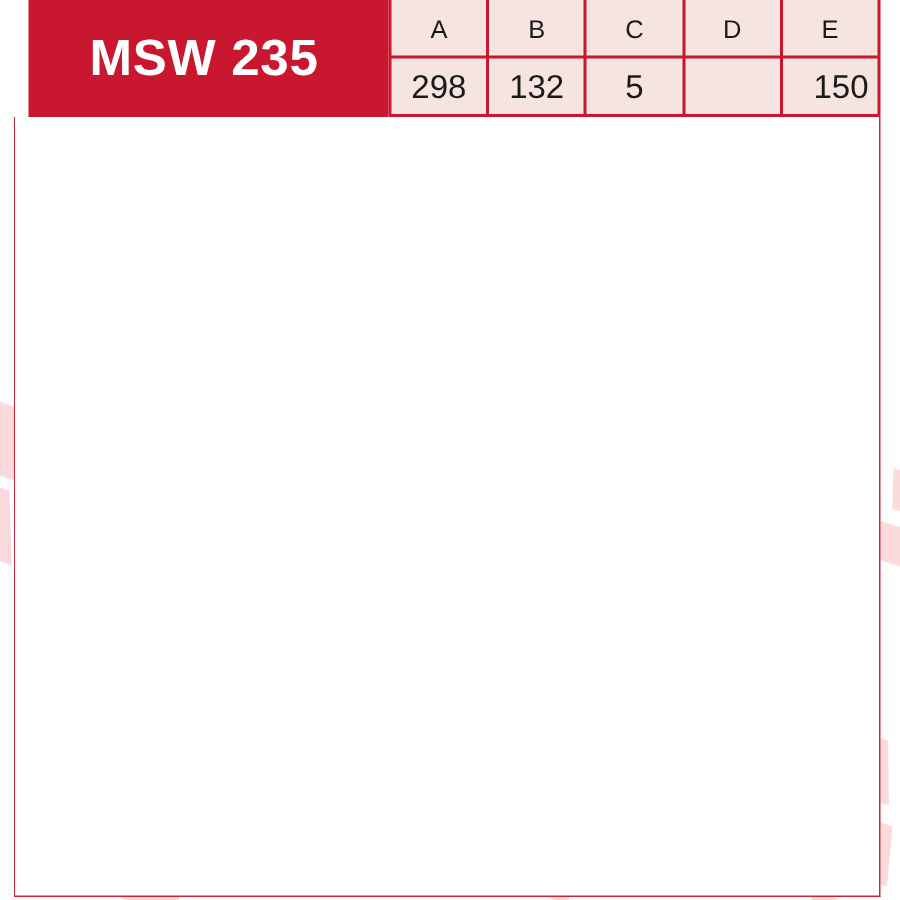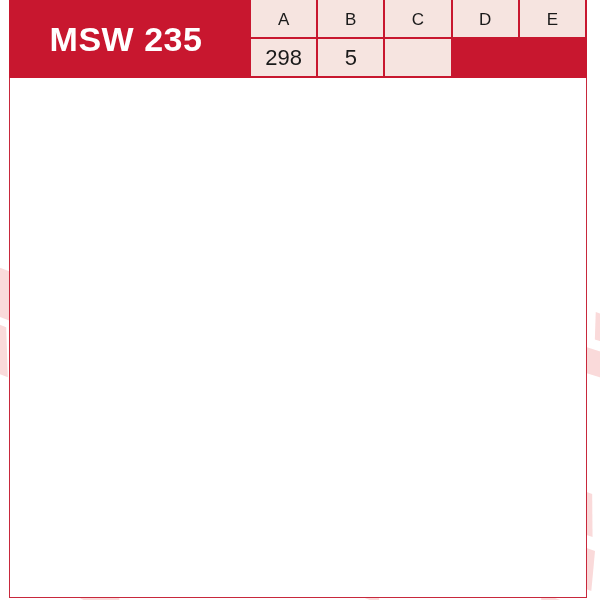--- a/index.html
+++ b/index.html
@@ -34,20 +34,21 @@
       display: flex;
     }
     .title-block {
       width: 240px;
       height: 78px;
       background: #c8172f;
       display: flex;
       align-items: center;
       justify-content: center;
       box-sizing: border-box;
+      margin-left: 10px;
     }
     .title-text {
       color: #ffffff;
       font-weight: bold;
       font-size: 34px;
       letter-spacing: 0.5px;
       margin-left: -6px;
     }
     .spec-table {
       flex: 1;
@@ -267,16 +268,18 @@
   <div class="title-block">
     <span class="title-text">MSW 235</span>
   </div>
   <div class="spec-table">
     <div class="spec-cell spec-label">A</div>
     <div class="spec-cell spec-label">B</div>
     <div class="spec-cell spec-label">C</div>
     <div class="spec-cell spec-label">D</div>
     <div class="spec-cell spec-label">E</div>
     <div class="spec-cell spec-value">298</div>
+    <div class="spec-cell spec-value">132</div>
     <div class="spec-cell spec-value">5</div>
     <div class="spec-cell spec-value"></div>
+    <div class="spec-cell spec-value right">150</div>
   </div>
 </div>
 
 </body></html>

